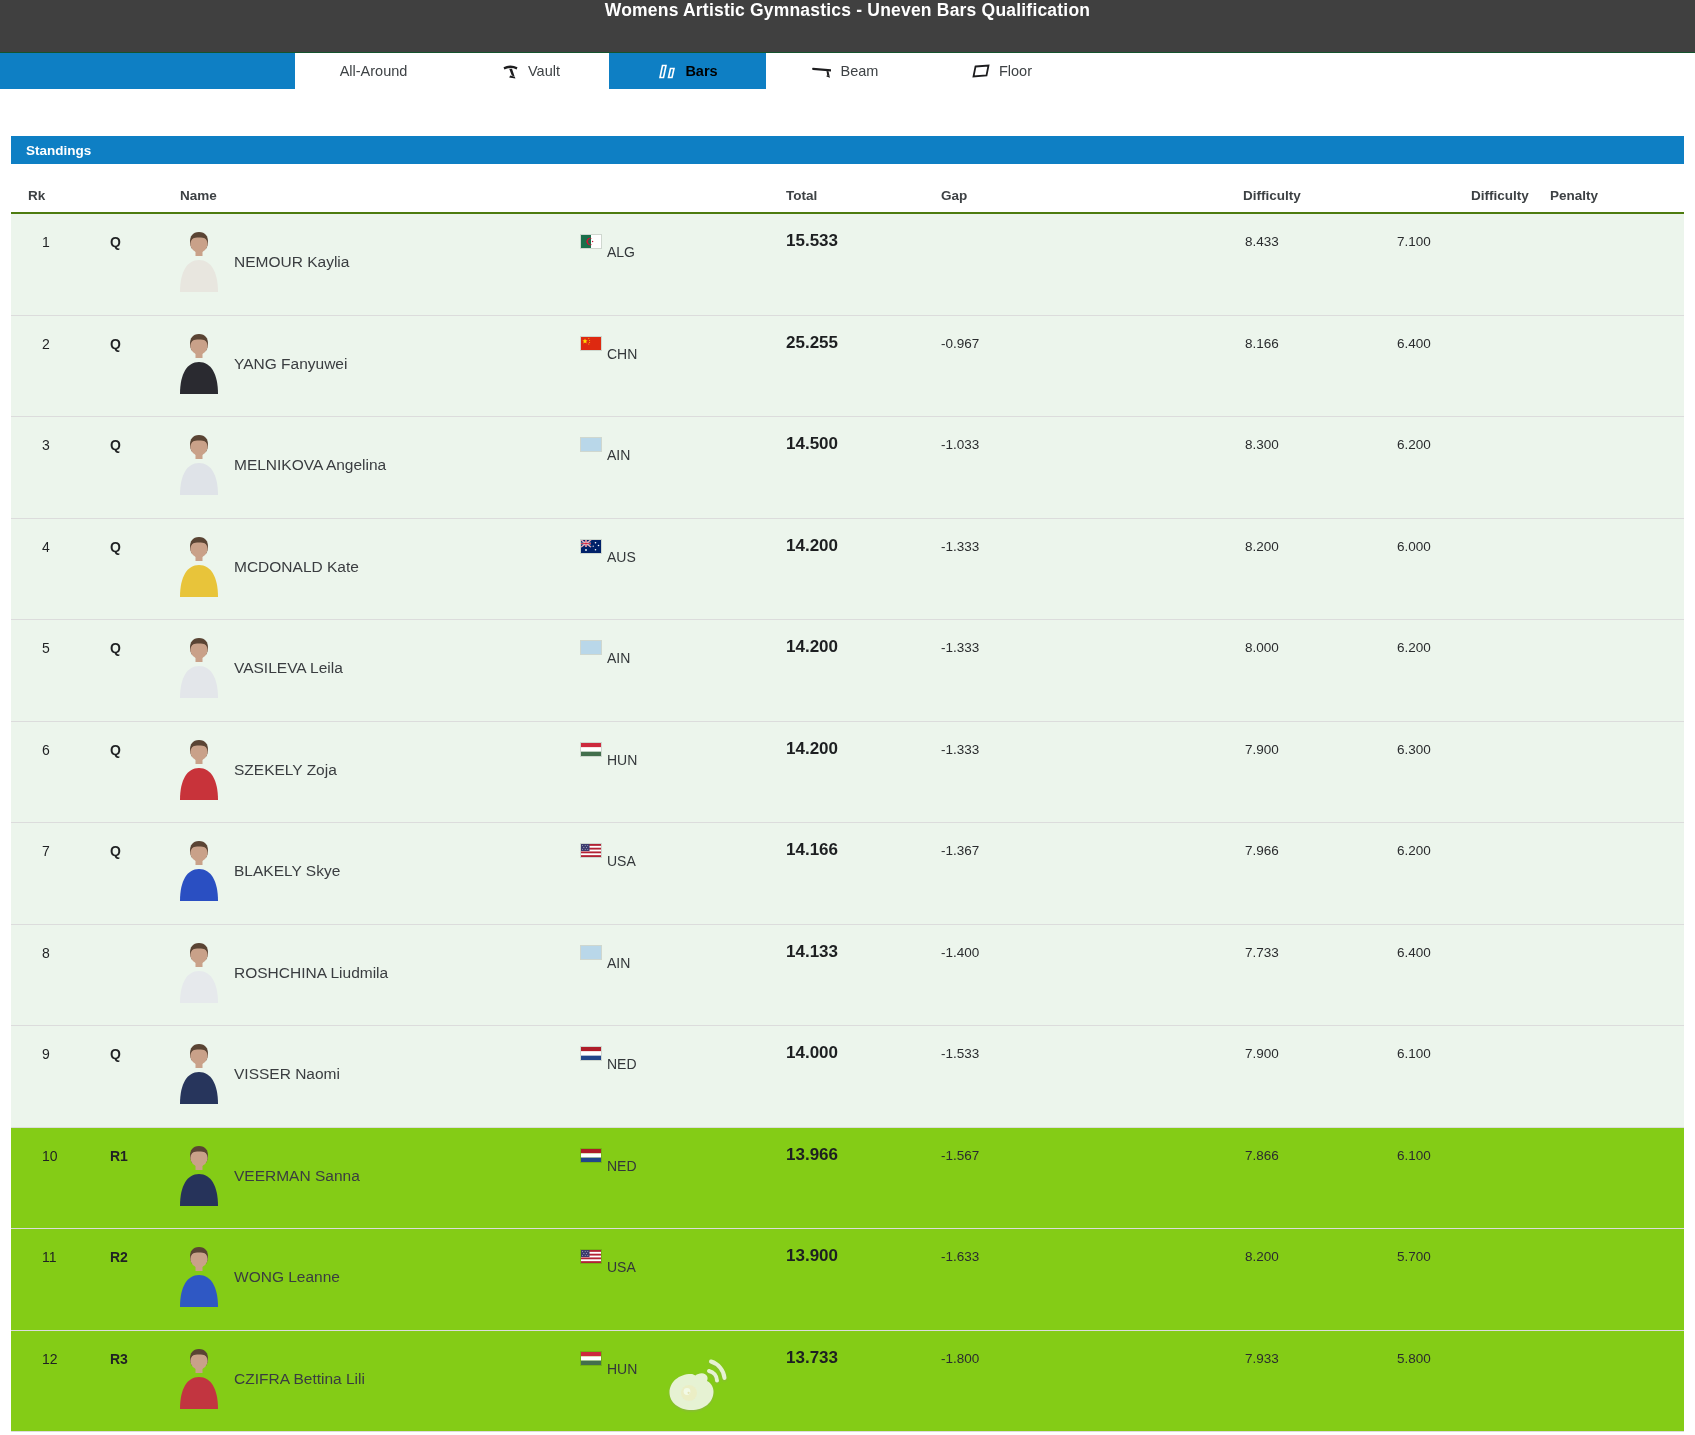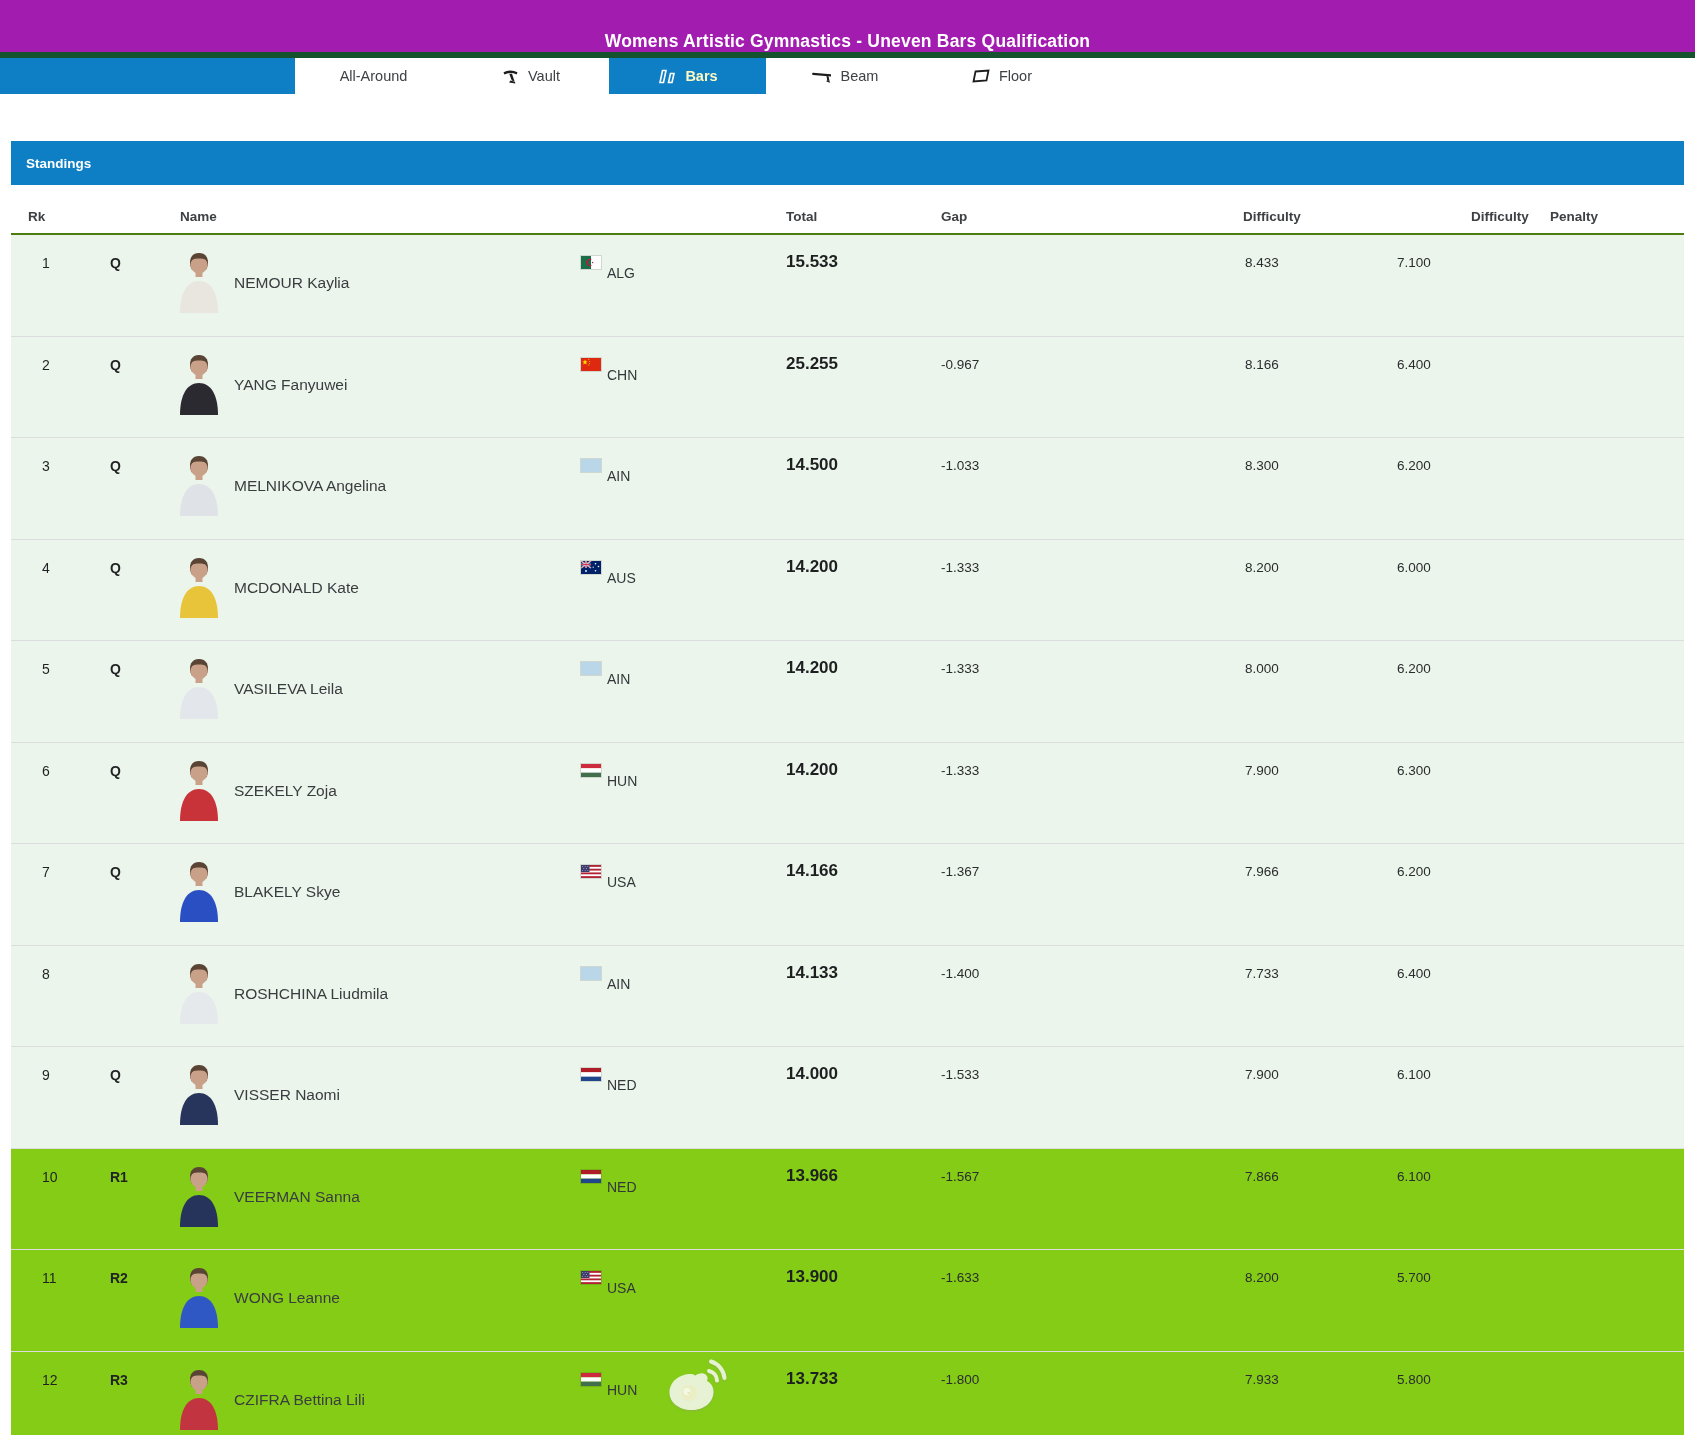--- a/index.html
+++ b/index.html
@@ -2,33 +2,33 @@
 <html><head>
 <meta charset="utf-8">
 <style>
   html,body{margin:0;padding:0;}
   body{
     width:1695px;height:1435px;overflow:hidden;position:relative;
     background:#ffffff;font-family:"Liberation Sans",sans-serif;
     -webkit-font-smoothing:antialiased;
   }
   
-  .topbar{height:52px;background:#a21caf;display:flex;align-items:flex-end;justify-content:center;
-          border-bottom:6px solid #14532d;}
+  .topbar{height:52px;background:#404040;display:flex;align-items:flex-start;justify-content:center;
+          border-bottom:1px solid #14532d;}
   .topbar .title{color:#fff;font-weight:bold;font-size:17.5px;letter-spacing:.2px;}
   
   .tabstrip{height:36px;display:flex;background:#fff;}
   .tabstrip .leftblock{width:295px;background:#0e7fc4;position:relative;}
   .tab{width:157px;display:flex;align-items:center;justify-content:center;gap:8px;
        font-size:14.5px;color:#3e4245;cursor:pointer;white-space:nowrap;}
-  .tab.active{background:#0e7fc4;color:#fef9c3;font-weight:bold;}
+  .tab.active{background:#0e7fc4;color:#000000;font-weight:bold;}
   .tab .ticon{display:inline-flex;align-items:center;}
   .tabfill{flex:1;background:#fff;}
   
-  .standings{margin:47px 11px 0 11px;height:44px;background:#0e7fc4;color:#fff;
+  .standings{margin:47px 11px 0 11px;height:28px;background:#0e7fc4;color:#fff;
              display:flex;align-items:center;font-weight:bold;font-size:13.5px;padding-left:15px;}
   
   .thead{margin:0 11px;height:48px;position:relative;border-bottom:2px solid #4d7c0f;
          font-size:13.5px;font-weight:bold;color:#3d4144;}
   .thead span{position:absolute;bottom:9px;}
   .h-rk{left:17px;} .h-name{left:169px;} .h-total{left:775px;} .h-gap{left:930px;}
   .h-exec{left:1232px;} .h-diff{left:1460px;} .h-pen{left:1539px;}
   
   .tbody{margin:0 11px;}
   .row{position:relative;height:101.5px;border-bottom:1px solid #dcdcdc;box-sizing:border-box;}

